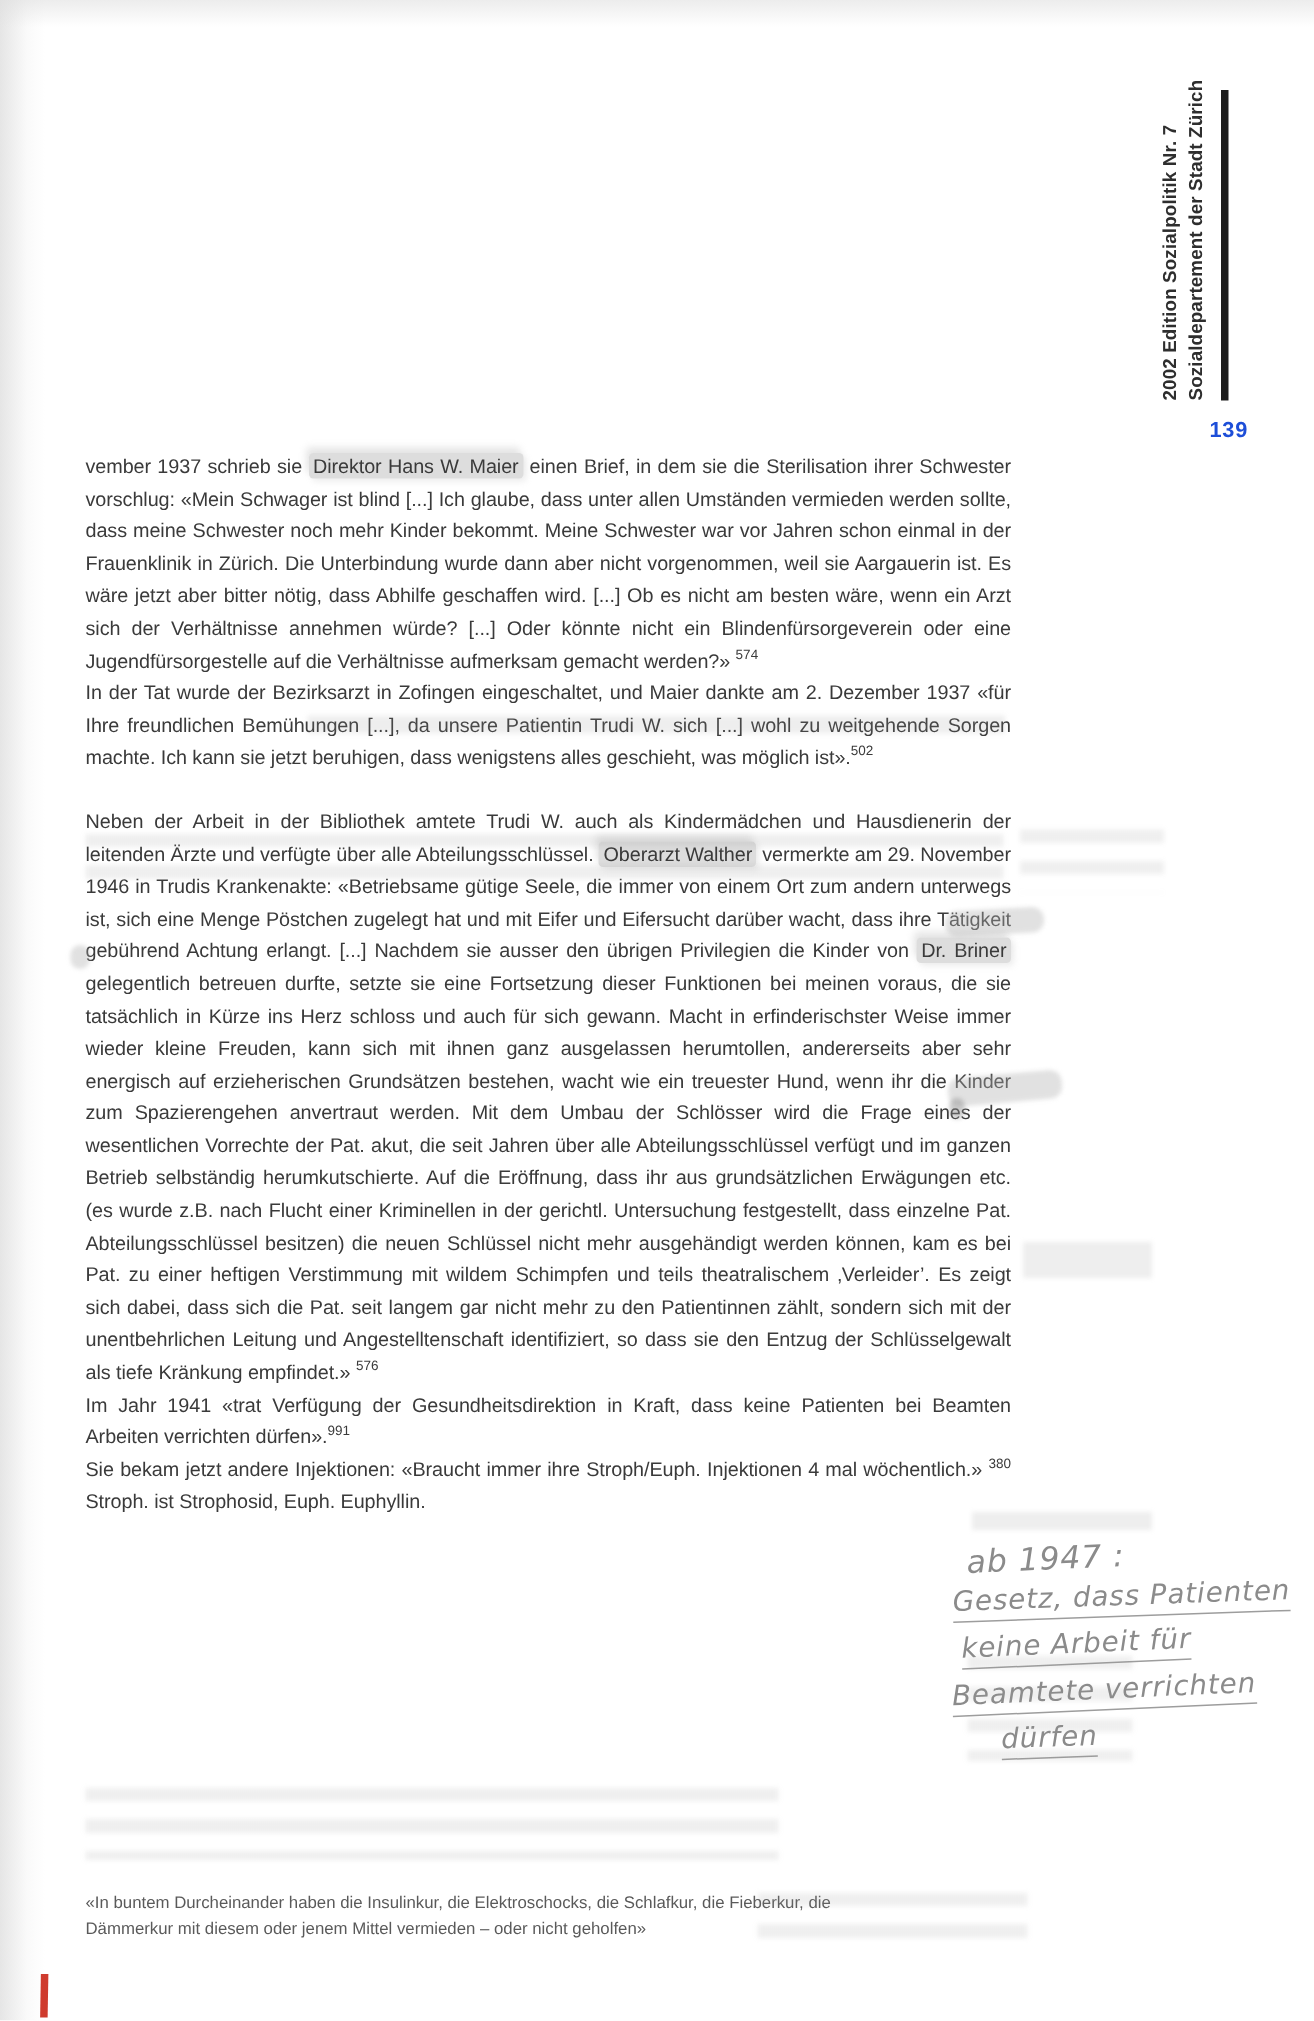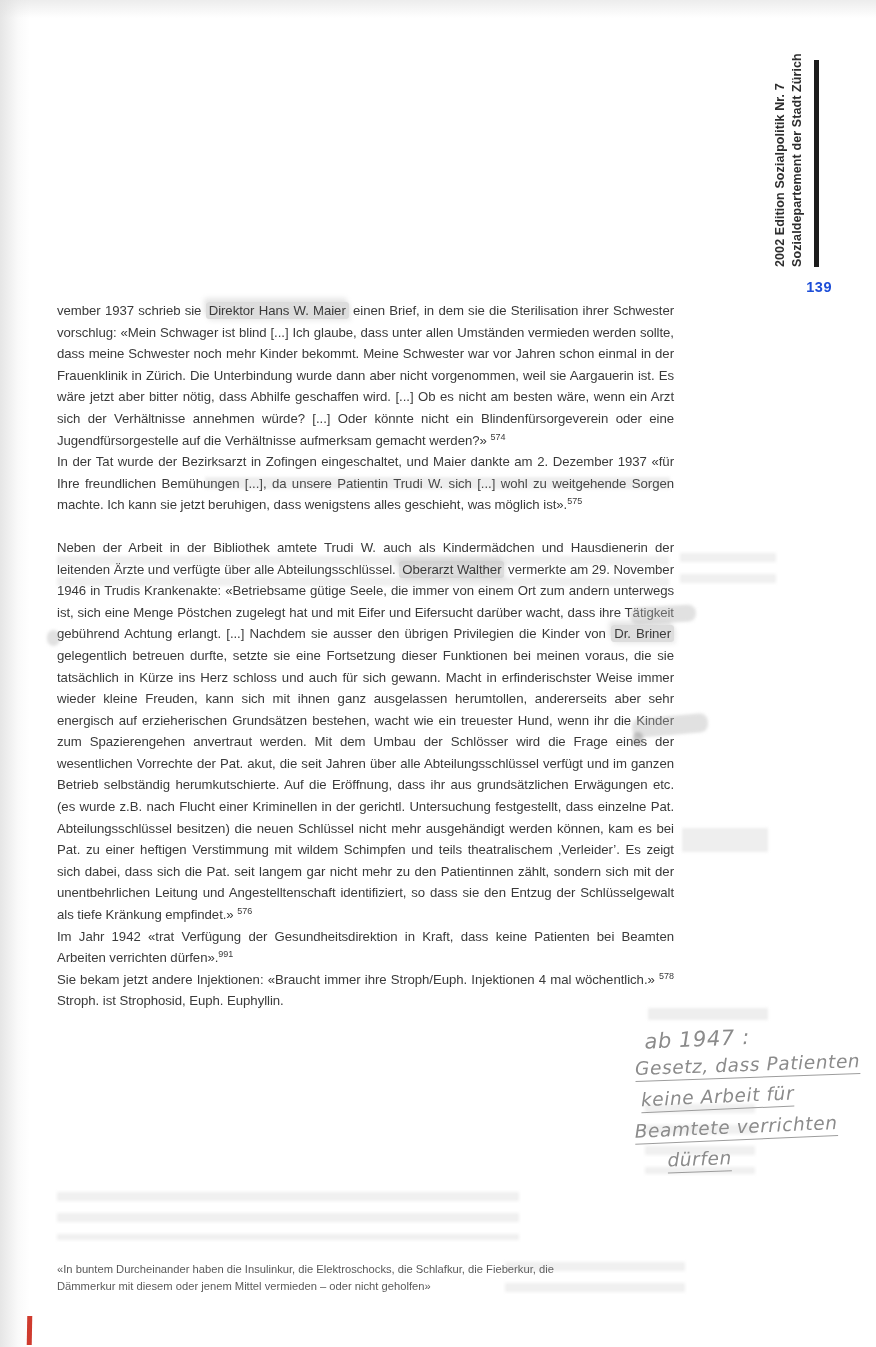--- a/index.html
+++ b/index.html
@@ -97,24 +97,24 @@
 
   <div class="vh-text">
     <div>2002 Edition Sozialpolitik Nr. 7</div>
     <div>Sozialdepartement der Stadt Zürich</div>
   </div>
   <div class="vh-bar"></div>
   <div class="page-number">139</div>
 
   <main class="column">
     <p class="para"><span>vember 1937 schrieb sie </span><mark class="hl">Direktor Hans W. Maier</mark><span> einen Brief, in dem sie die Sterilisation ihrer Schwester vorschlug: «Mein Schwager ist blind [...] Ich glaube, dass unter allen Umständen vermieden werden sollte, dass meine Schwester noch mehr Kinder bekommt. Meine Schwester war vor Jahren schon einmal in der Frauenklinik in Zürich. Die Unterbindung wurde dann aber nicht vorgenommen, weil sie Aargauerin ist. Es wäre jetzt aber bitter nötig, dass Abhilfe geschaffen wird. [...] Ob es nicht am besten wäre, wenn ein Arzt sich der Verhältnisse annehmen würde? [...] Oder könnte nicht ein Blindenfürsorgeverein oder eine Jugendfürsorgestelle auf die Verhältnisse aufmerksam gemacht werden?» </span><sup>574</sup></p>
-    <p class="para"><span>In der Tat wurde der Bezirksarzt in Zofingen eingeschaltet, und Maier dankte am 2. Dezember 1937 «für Ihre freundlichen Bemühungen [...], da unsere Patientin Trudi W. sich [...] wohl zu weitgehende Sorgen machte. Ich kann sie jetzt beruhigen, dass wenigstens alles geschieht, was möglich ist».</span><sup>575</sup></p>
+    <p class="para"><span>In der Tat wurde der Bezirksarzt in Zofingen eingeschaltet, und Maier dankte am 2. Dezember 1937 «für Ihre freundlichen Bemühungen [...], da unsere Patientin Trudi W. sich [...] wohl zu weitgehende Sorgen machte. Ich kann sie jetzt beruhigen, dass wenigstens alles geschieht, was möglich ist».</span><sup>502</sup></p>
     <p class="para gap"><span>Neben der Arbeit in der Bibliothek amtete Trudi W. auch als Kindermädchen und Hausdienerin der leitenden Ärzte und verfügte über alle Abteilungsschlüssel. </span><mark class="hl">Oberarzt Walther</mark><span> vermerkte am 29. November 1946 in Trudis Krankenakte: «Betriebsame gütige Seele, die immer von einem Ort zum andern unterwegs ist, sich eine Menge Pöstchen zugelegt hat und mit Eifer und Eifersucht darüber wacht, dass ihre Tätigkeit gebührend Achtung erlangt. [...] Nachdem sie ausser den übrigen Privilegien die Kinder von </span><mark class="hl">Dr. Briner</mark><span> gelegentlich betreuen durfte, setzte sie eine Fortsetzung dieser Funktionen bei meinen voraus, die sie tatsächlich in Kürze ins Herz schloss und auch für sich gewann. Macht in erfinderischster Weise immer wieder kleine Freuden, kann sich mit ihnen ganz ausgelassen herumtollen, andererseits aber sehr energisch auf erzieherischen Grundsätzen bestehen, wacht wie ein treuester Hund, wenn ihr die Kinder zum Spazierengehen anvertraut werden. Mit dem Umbau der Schlösser wird die Frage eines der wesentlichen Vorrechte der Pat. akut, die seit Jahren über alle Abteilungsschlüssel verfügt und im ganzen Betrieb selbständig herumkutschierte. Auf die Eröffnung, dass ihr aus grundsätzlichen Erwägungen etc. (es wurde z.B. nach Flucht einer Kriminellen in der gerichtl. Untersuchung festgestellt, dass einzelne Pat. Abteilungsschlüssel besitzen) die neuen Schlüssel nicht mehr ausgehändigt werden können, kam es bei Pat. zu einer heftigen Verstimmung mit wildem Schimpfen und teils theatralischem ‚Verleider’. Es zeigt sich dabei, dass sich die Pat. seit langem gar nicht mehr zu den Patientinnen zählt, sondern sich mit der unentbehrlichen Leitung und Angestelltenschaft identifiziert, so dass sie den Entzug der Schlüsselgewalt als tiefe Kränkung empfindet.» </span><sup>576</sup></p>
-    <p class="para"><span>Im Jahr 1942 «trat Verfügung der Gesundheitsdirektion in Kraft, dass keine Patienten bei Beamten Arbeiten verrichten dürfen».</span><sup>991</sup></p>
-    <p class="para"><span>Sie bekam jetzt andere Injektionen: «Braucht immer ihre Stroph/Euph. Injektionen 4 mal wöchentlich.» </span><sup>578</sup><span> Stroph. ist Strophosid, Euph. Euphyllin.</span></p>
+    <p class="para"><span>Im Jahr 1941 «trat Verfügung der Gesundheitsdirektion in Kraft, dass keine Patienten bei Beamten Arbeiten verrichten dürfen».</span><sup>991</sup></p>
+    <p class="para"><span>Sie bekam jetzt andere Injektionen: «Braucht immer ihre Stroph/Euph. Injektionen 4 mal wöchentlich.» </span><sup>380</sup><span> Stroph. ist Strophosid, Euph. Euphyllin.</span></p>
   </main>
 
   <div class="smudge s1"></div>
   <div class="smudge s2"></div>
   <div class="smudge s2b"></div>
   <div class="smudge s3"></div>
 
   <div class="note">
     <div class="nl nl1">ab 1947 :</div>
     <div class="nl nl2 u">Gesetz, dass Patienten</div>

